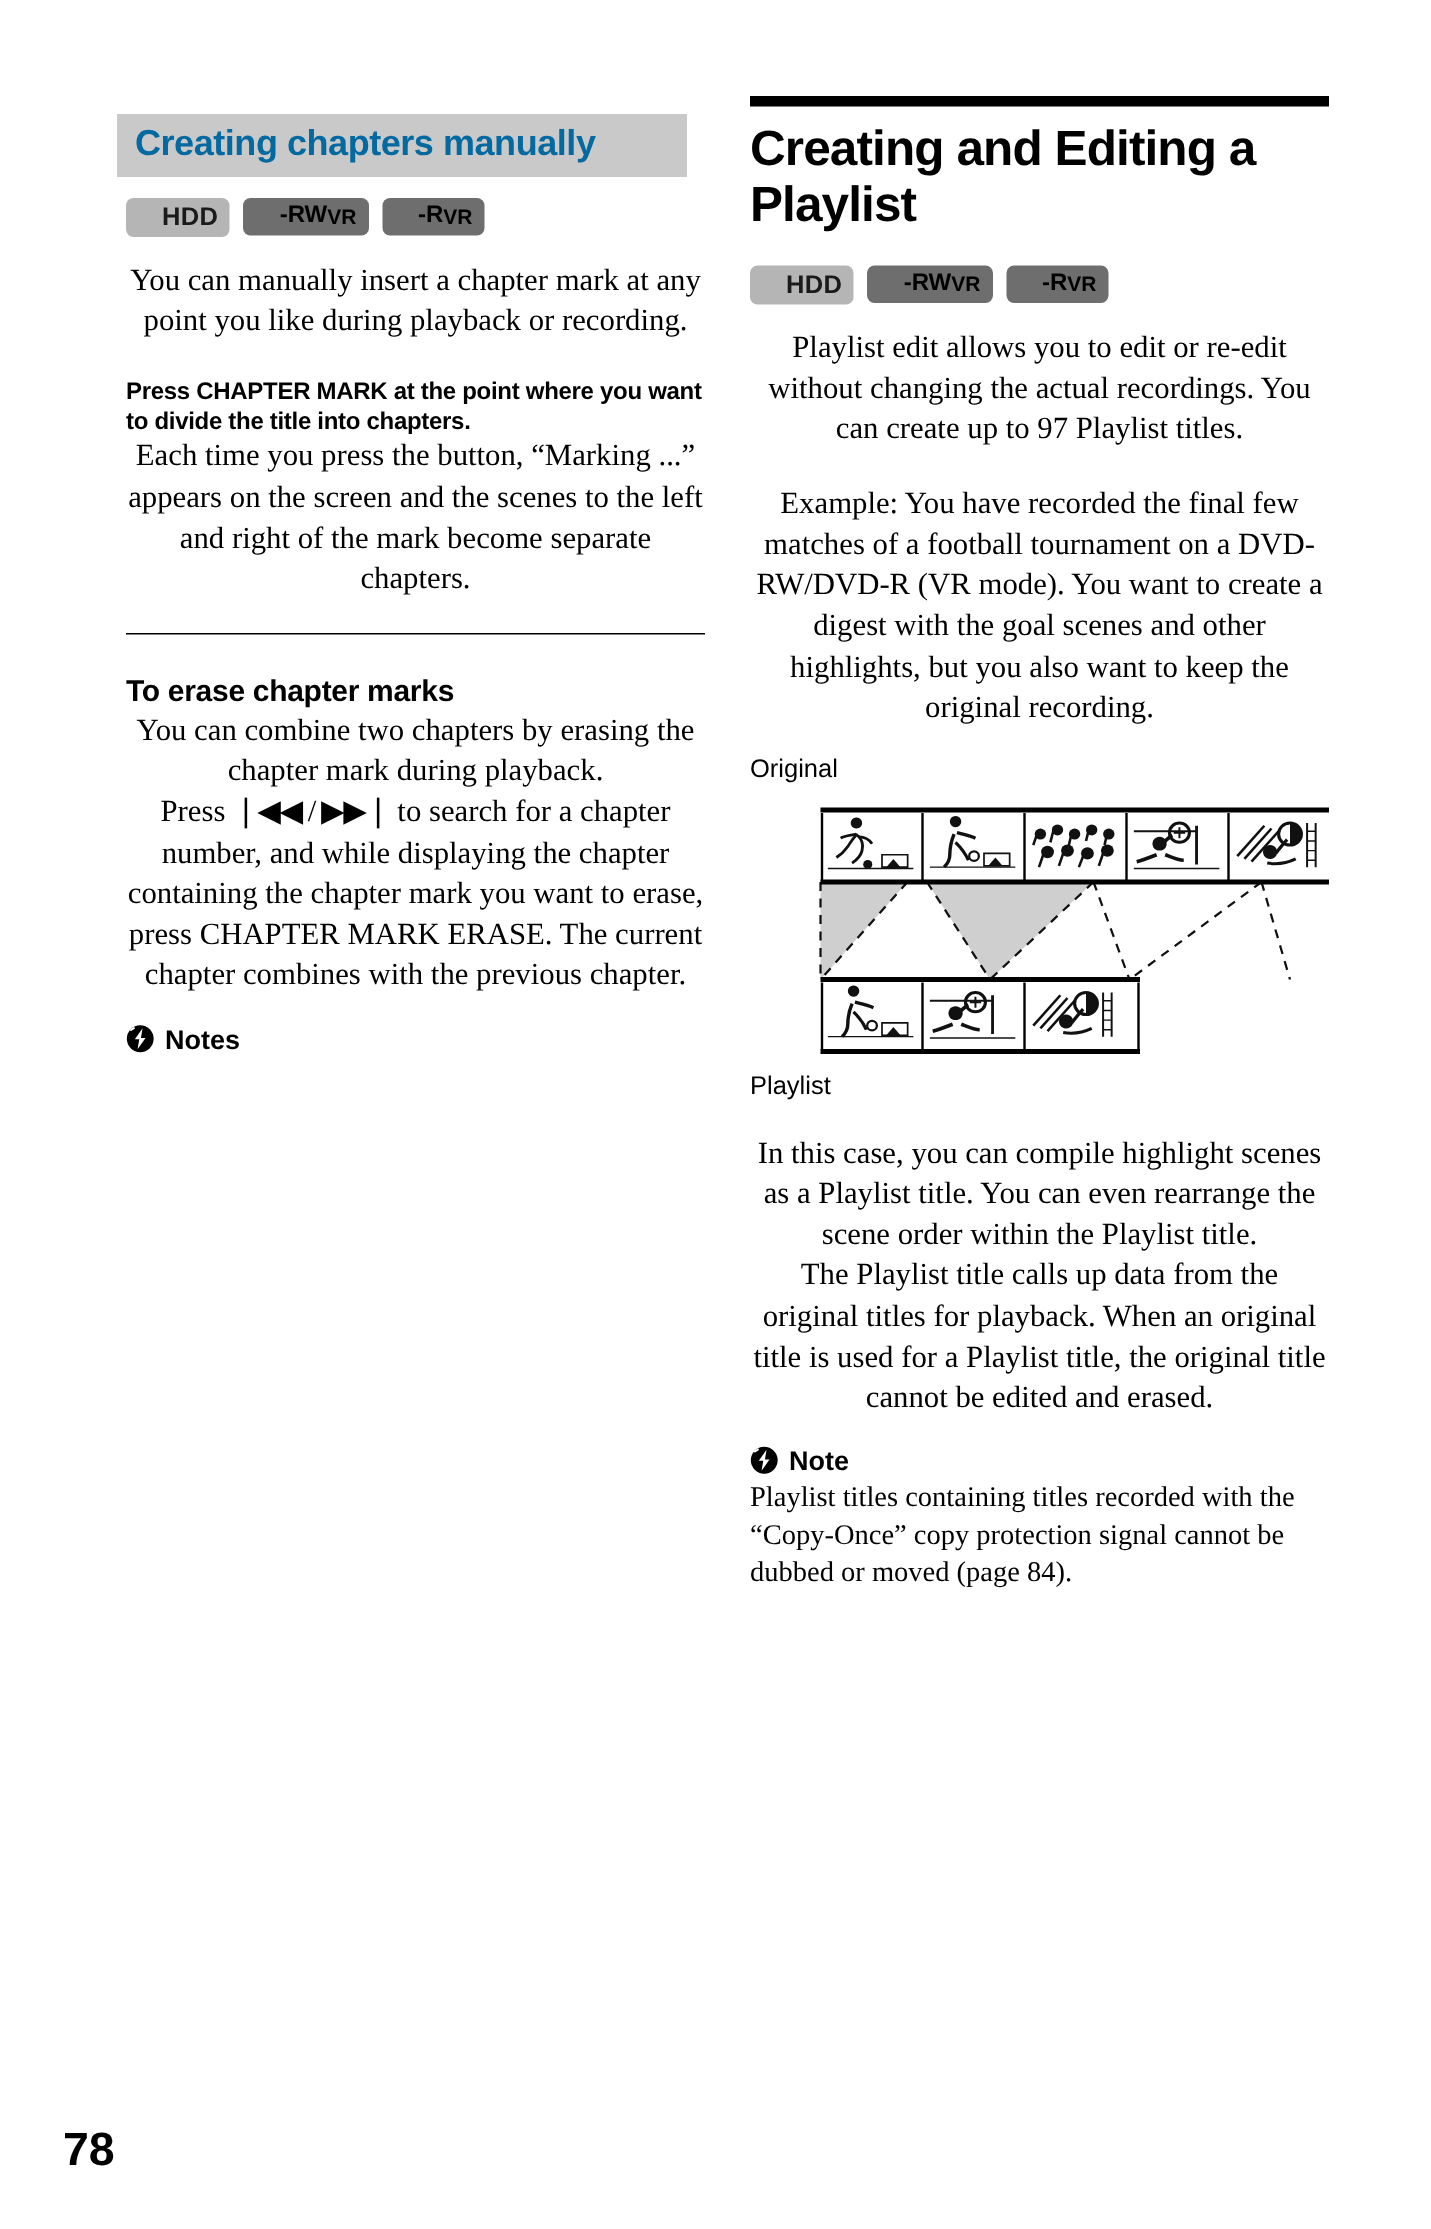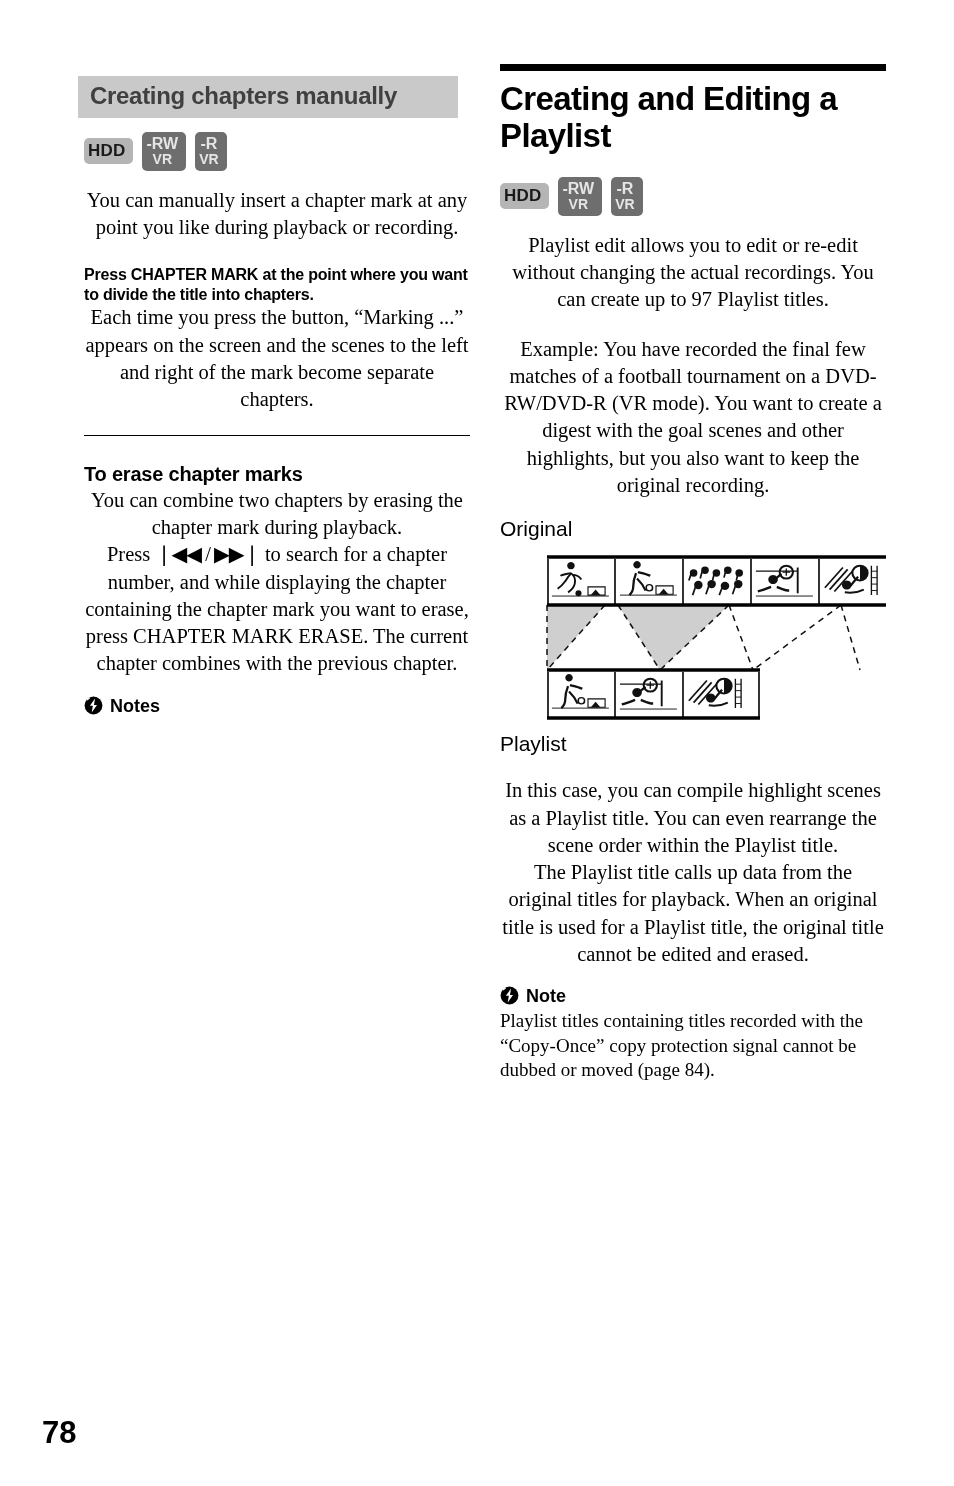--- a/index.html
+++ b/index.html
@@ -43,52 +43,51 @@
     width: 380px;
     box-sizing: border-box;
   }
   .gray-band h2 {
     margin: 0;
     font-family: "Liberation Sans", sans-serif;
     font-weight: bold;
     font-size: 24px;
     letter-spacing: -0.3px;
     line-height: 1.08;
-    color: #404040;
+    color: #0369a1;
   }
 
   
   .badge-row {
     margin-top: 14px;
     display: flex;
     align-items: center;
     gap: 9px;
   }
   .badge {
     display: inline-flex;
     align-items: center;
     justify-content: flex-start;
     border-radius: 5px;
     font-family: "Liberation Sans", sans-serif;
     font-weight: bold;
     line-height: 1;
-    padding: 4px 8px 5px 4px;
+    padding: 4px 8px 5px 24px;
     white-space: nowrap;
   }
   .badge.hdd {
     background: #b5b5b5;
     color: #1a1a1a;
     font-size: 17px;
     letter-spacing: 0.2px;
   }
   .badge.dark {
     background: #6e6e6e;
-    color: #e5e5e5;
+    color: #000000;
     font-size: 16px;
-    flex-direction: column;
   }
   .badge .sm {
     font-size: 14px;
     position: relative;
     top: 0px;
   }
 
   
   p.body {
     font-size: 20.5px;
@@ -175,21 +174,21 @@
     font-size: 33px;
     line-height: 1.12;
     margin: 0;
     letter-spacing: -0.6px;
   }
 
   
   .figure { margin-top: 18px; }
   .fig-label {
     font-family: "Liberation Sans", sans-serif;
-    font-size: 21px;
+    font-size: 17px;
     line-height: 1.1;
     margin: 0;
   }
   .fig-label.below { margin-top: 2px; }
   svg.diagram { display: block; }
 
   
   .pageno {
     position: absolute;
     left: 42px;

